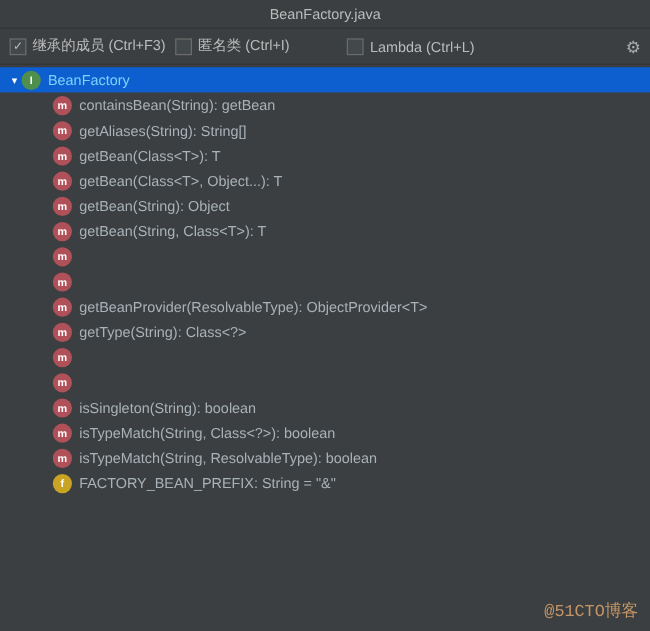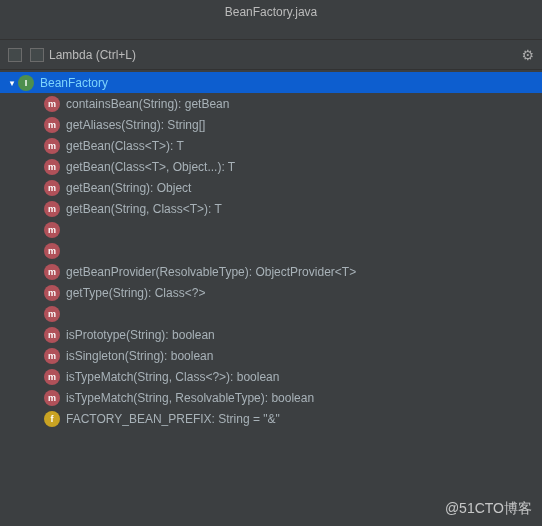--- a/index.html
+++ b/index.html
@@ -7,21 +7,21 @@
     width: 542px;
     height: 526px;
     background: #3c3f41;
     font-family: "Segoe UI", Tahoma, sans-serif;
     font-size: 12px;
     color: #bbbbbb;
     overflow: hidden;
     position: relative;
   }
   .titlebar {
-    height: 40px;
+    height: 24px;
     background: #3c3f41;
     border-bottom: 1px solid #323232;
     text-align: center;
     line-height: 24px;
     color: #bbbbbb;
   }
   .toolbar {
     height: 30px;
     background: #3c3f41;
     border-bottom: 1px solid #323232;
@@ -89,35 +89,41 @@
   }
   .icon.interface { background: #4e8f4e; color: #fff; }
   .icon.method { background: #b05159; color: #fff; }
   .icon.field { background: #c9a323; color: #fff; }
   .name { color: #a8b2b8; }
   .row.root .name { color: #7dd3fc; }
   .watermark {
     position: absolute;
     right: 10px;
     bottom: 8px;
-    color: #ffffff;
+    color: #fdba74;
     font-size: 14px;
     opacity: 0.7;
+    font-family: Liberation Mono, monospace;
   }
 </style>
 </head>
 <body>
 
 <div class="titlebar">BeanFactory.java</div>
 
 <div class="toolbar">
   <label class="cb">
+    <span class="cb-box checked"></span>
+    <span>继承的成员 (Ctrl+F3)</span>
+  </label>
+  <label class="cb">
     <span class="cb-box"></span>
+    <span>匿名类 (Ctrl+I)</span>
   </label>
-  <label class="cb" style="">
+  <label class="cb" style="margin-left:40px;">
     <span class="cb-box"></span>
     <span>Lambda (Ctrl+L)</span>
   </label>
   <span class="spacer"></span>
   <span class="gear">⚙</span>
 </div>
 
 <div class="tree">
   <div class="row root">
     <span class="chev">▾</span>
@@ -173,21 +179,20 @@
         <span class="icon method">m</span>
         <span class="name">getType(String): Class&lt;?&gt;</span>
       </div>
       <div class="row">
         <span class="indent"></span>
         <span class="icon method">m</span>
       </div>
       <div class="row">
         <span class="indent"></span>
         <span class="icon method">m</span>
-        <span class="name">isPrototype(String): boolean</span>
       </div>
       <div class="row">
         <span class="indent"></span>
         <span class="icon method">m</span>
         <span class="name">isSingleton(String): boolean</span>
       </div>
       <div class="row">
         <span class="indent"></span>
         <span class="icon method">m</span>
         <span class="name">isTypeMatch(String, Class&lt;?&gt;): boolean</span>

